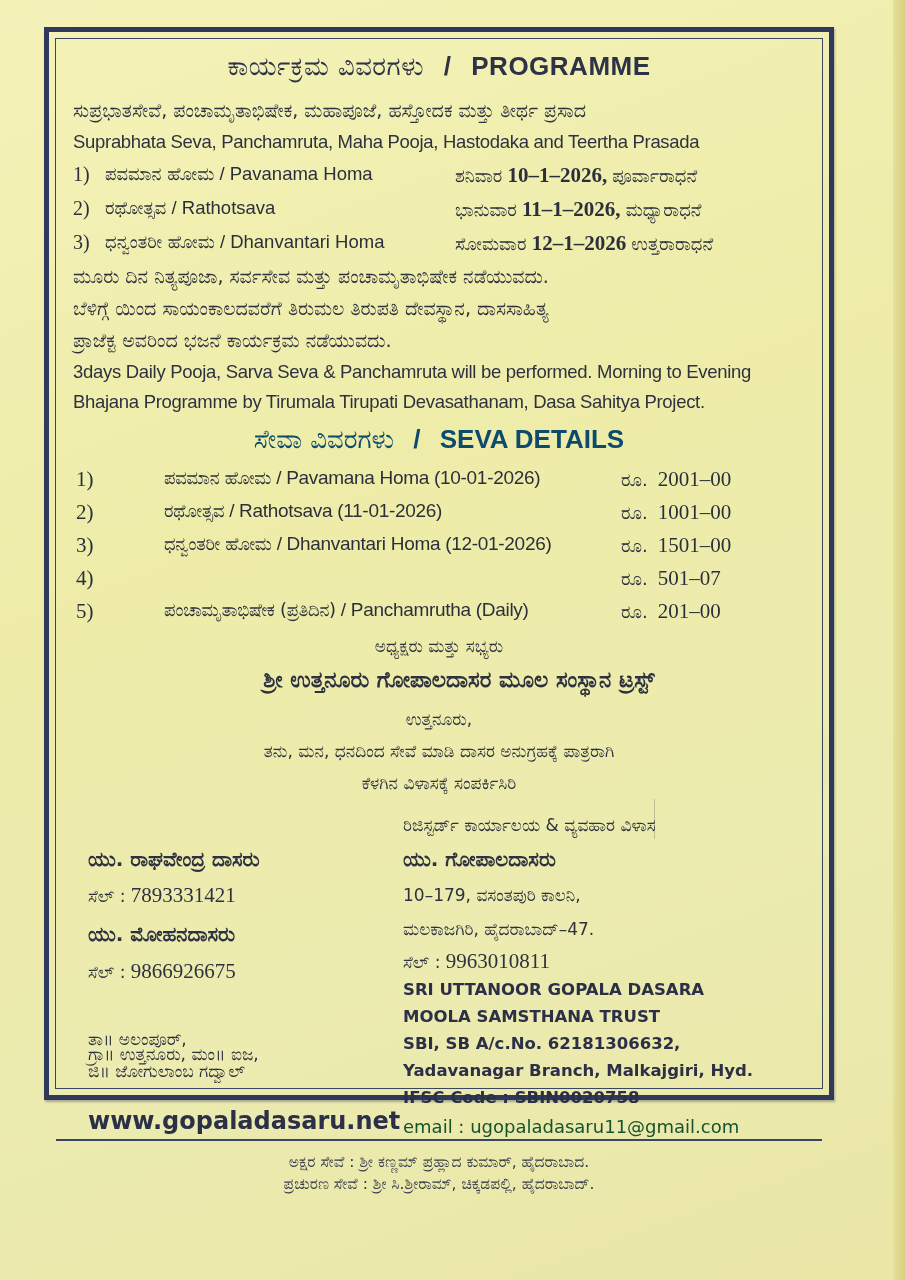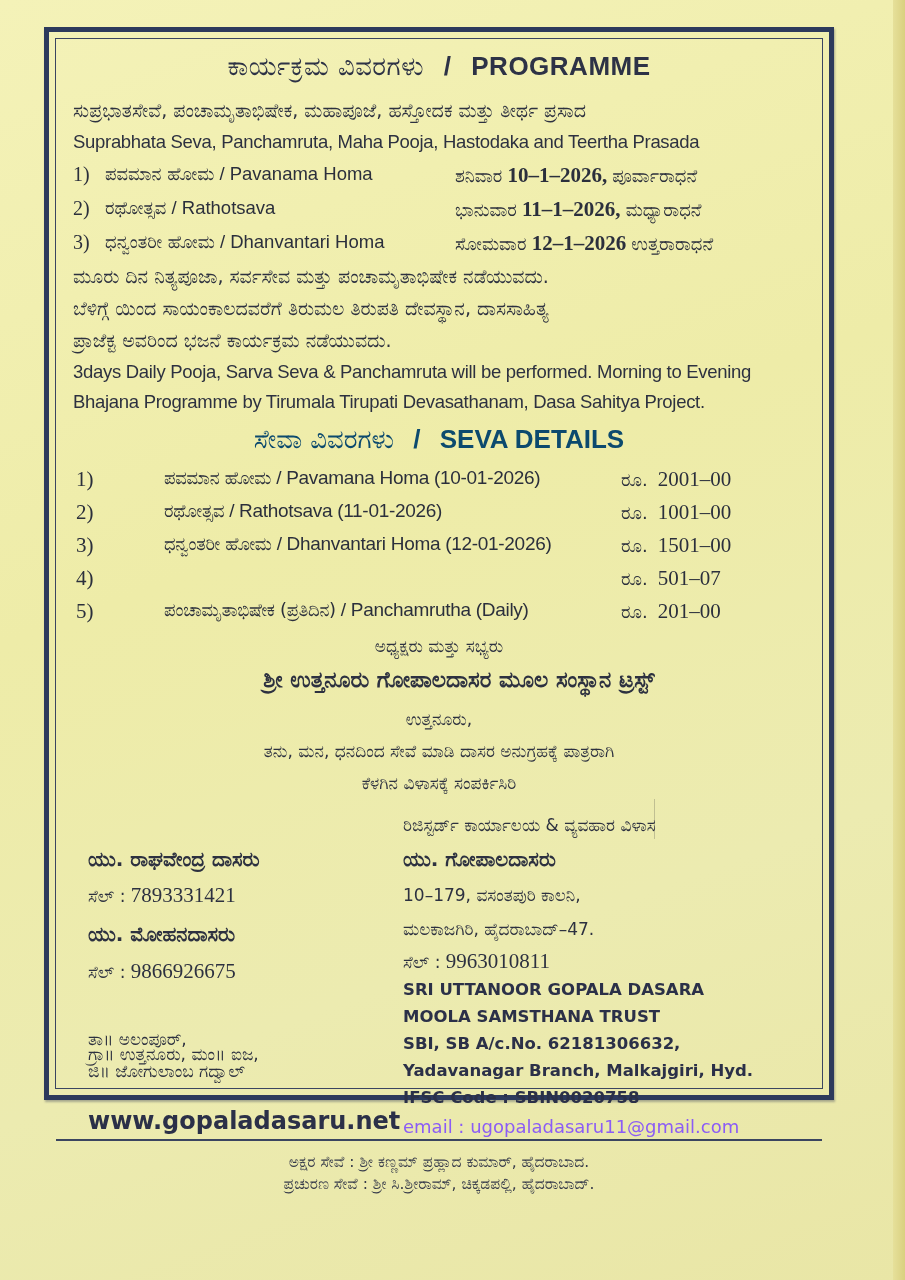--- a/index.html
+++ b/index.html
@@ -51,21 +51,21 @@
     .seva-row .amt { position: absolute; left: 545px; white-space: nowrap; }
     .seva-row .amt .cur { font-family: "DejaVu Sans", sans-serif; font-size: 18px; }
     .seva-row .amt .val { font-family: "Liberation Serif", serif; font-size: 21px; margin-left: 10px; }
     .kn-c { position: absolute; left: 0; right: 0; text-align: center; font-family: "DejaVu Sans", sans-serif; color: #2d3140; }
     .contact { position: absolute; font-family: "DejaVu Sans", sans-serif; color: #2d3140; white-space: nowrap; }
     .contact.bold { font-weight: bold; font-size: 20px; }
     .contact.small { font-size: 17px; }
     .contact .num { font-family: "Liberation Serif", serif; font-size: 21px; }
     .bank { position: absolute; left: 347px; font-family: "DejaVu Sans", sans-serif; font-weight: bold; font-size: 16.5px; color: #2b3048; white-space: nowrap; }
     .web { position: absolute; left: 32px; top: 1068px; font-family: "DejaVu Sans", sans-serif; font-weight: bold; font-size: 24px; color: #2b3048; }
-    .email { position: absolute; left: 347px; top: 1077px; font-family: "DejaVu Sans", sans-serif; font-size: 18px; color: #8b5cf6; white-space: nowrap; }
+    .email { position: absolute; left: 347px; top: 1077px; font-family: "DejaVu Sans", sans-serif; font-size: 18px; color: #14532d; white-space: nowrap; }
     .vdivider { position: absolute; left: 598px; top: 760px; width: 1px; height: 40px; background: rgba(60,60,60,0.25); }
     .footer-line { font-family: "DejaVu Sans", sans-serif; font-size: 15.5px; color: #363a4a; margin-top: 12px; }
     .footer-line + .footer-line { margin-top: 4px; }
   </style>
 </head>
 <body>
 
 <div class="right-edge"></div>
 
 <div class="frame-outer">

